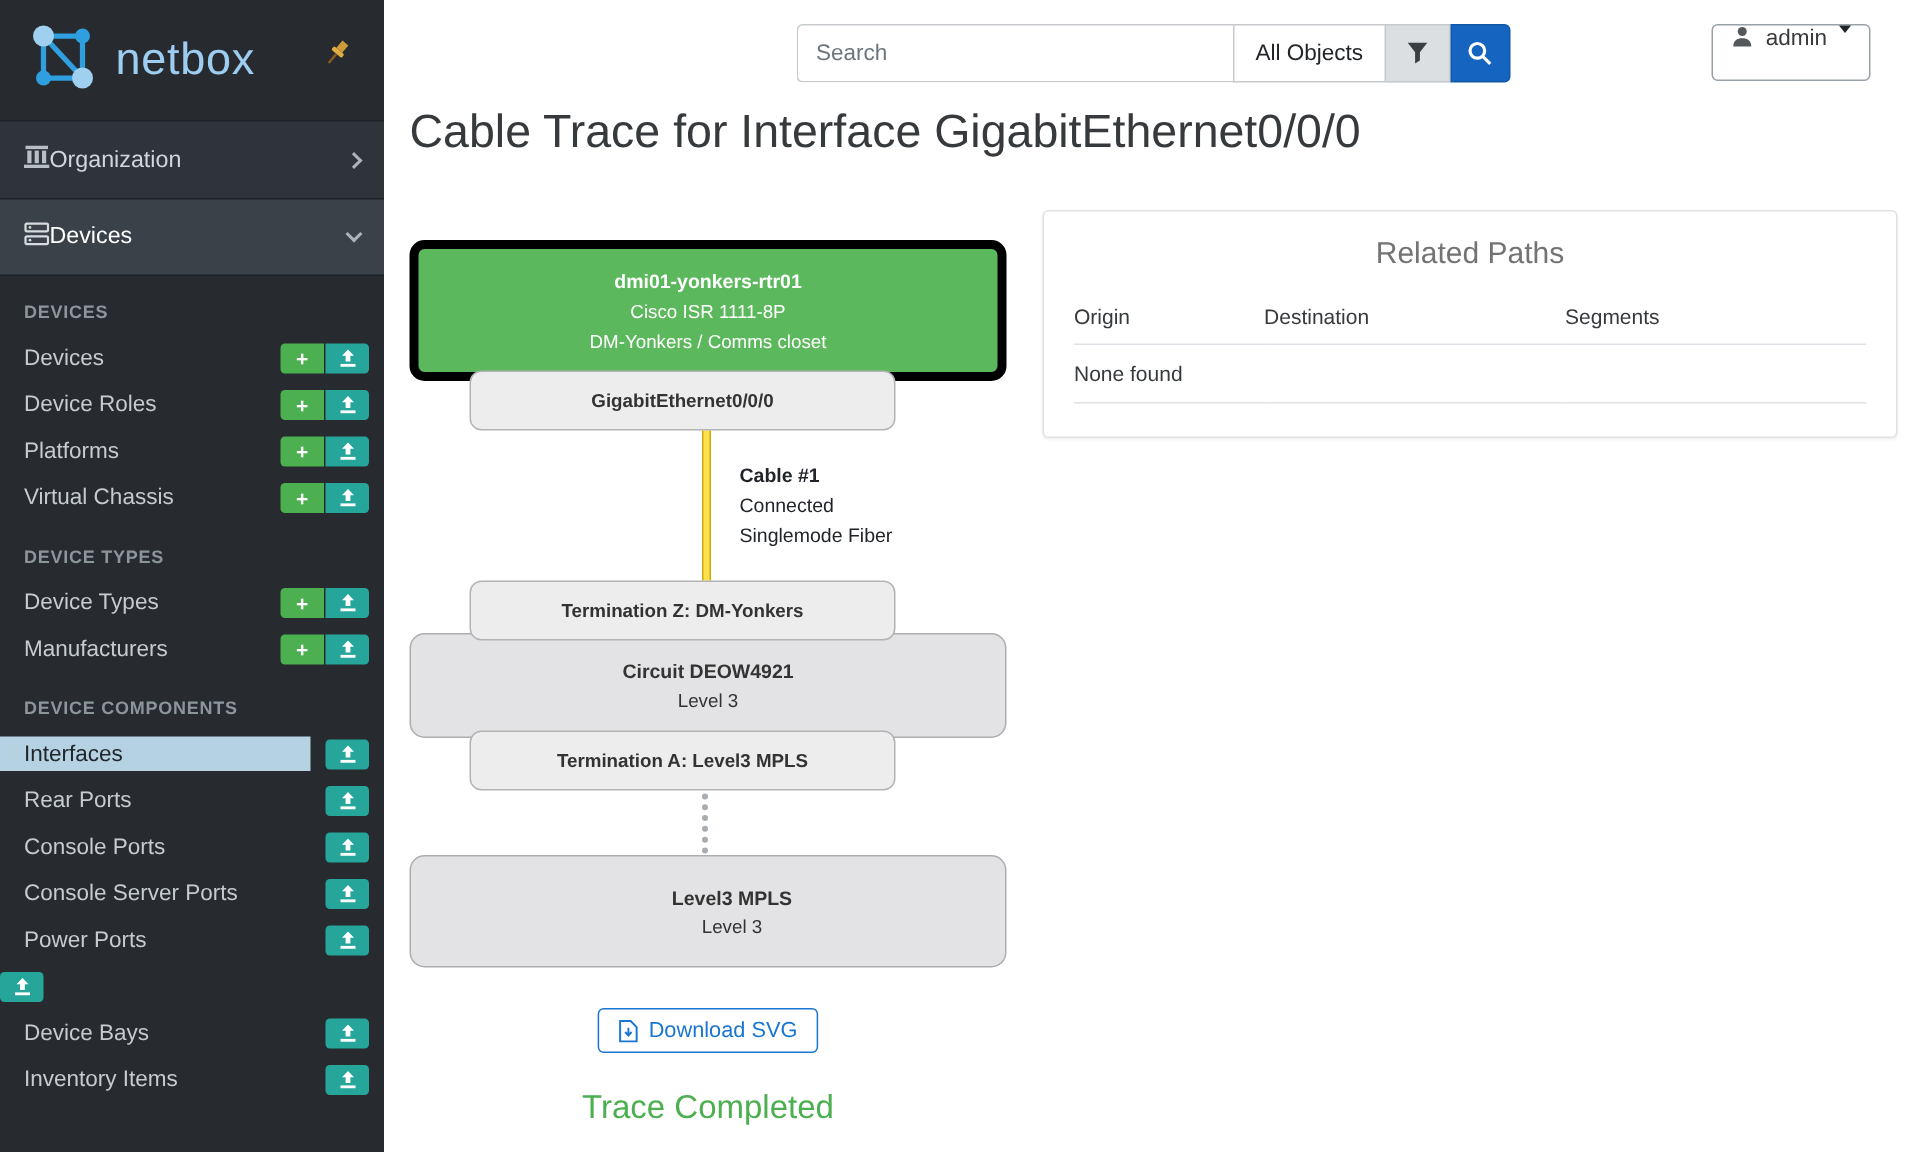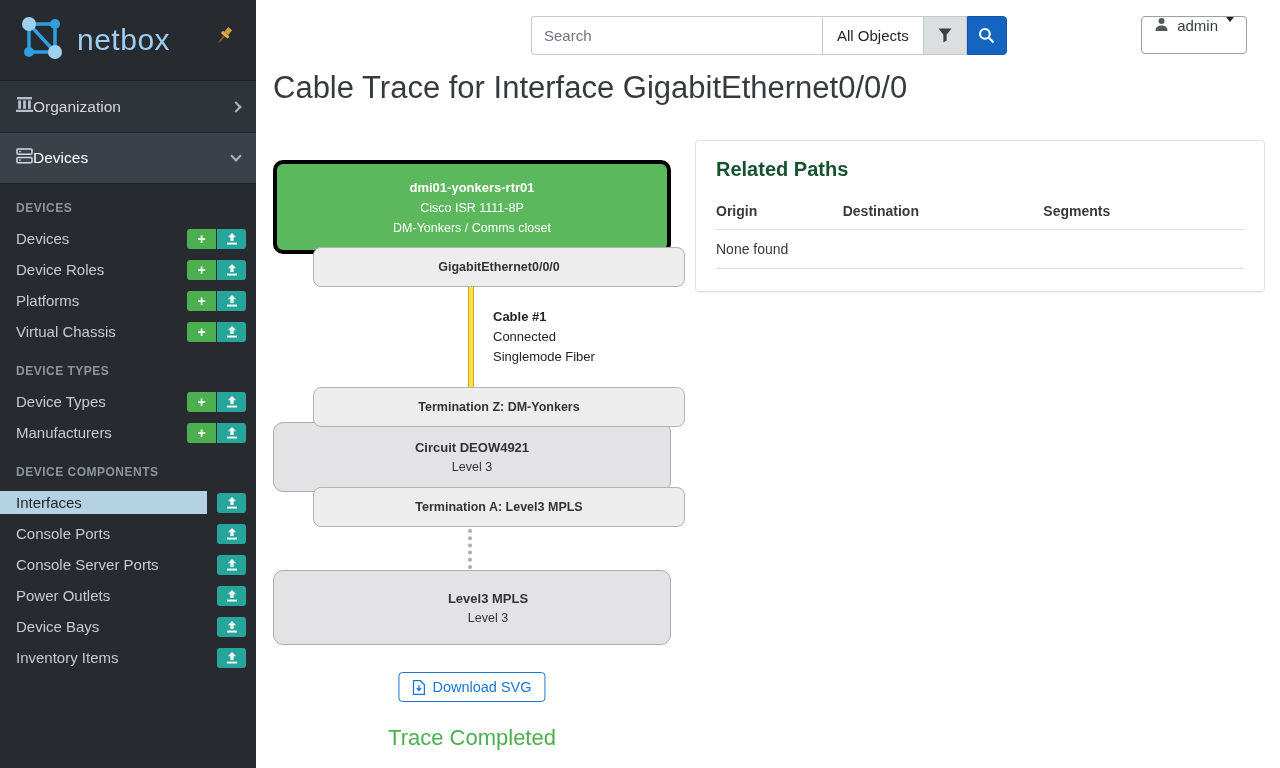--- a/index.html
+++ b/index.html
@@ -45,27 +45,27 @@
             display:flex; align-items:center; justify-content:center; cursor:pointer; }
   .user-btn { position:absolute; right:33px; top:16px; height:38px; background:#fff; border:1px solid #98a1a8;
               border-radius:4px; display:flex; align-items:flex-start; gap:8px; padding:0 12px; font-size:15px;
               color:#373a3c; font-family:"Liberation Sans", sans-serif; cursor:pointer;margin-left:36px; }
   .caret { width:0; height:0; border-left:4px solid transparent; border-right:4px solid transparent; border-top:5px solid #212529; }
 
   .page-title { position:absolute; left:17px; top:70px; font-size:31px; font-weight:400; color:#373a3c; white-space:nowrap; }
 
   
   .trace { position:absolute; left:17px; top:160px; width:398px; height:608px; }
-  .device-box { position:absolute; top:0; left:0; width:398px; height:94px; background:#5cb85c; border:4px solid #000000;
+  .device-box { position:absolute; top:0; left:0; width:398px; height:94px; background:#5cb85c; border:6px solid #000000;
                 border-radius:10px; color:#fff; display:flex; flex-direction:column; align-items:center; justify-content:center;
                 gap:6px; z-index:1; }
   .box-title { font-size:13px; font-weight:bold; }
   .box-sub { font-size:12.5px; }
   .box-title.dark, .box-sub.dark { color:#333; }
-  .small-box { position:absolute; left:40px; width:372px; height:40px; background:#ededed; border:1px solid #b3b3b3;
+  .small-box { position:absolute; left:40px; width:284px; height:40px; background:#ededed; border:1px solid #b3b3b3;
                border-radius:8px; display:flex; align-items:center; justify-content:center; font-size:12.5px;
                font-weight:bold; color:#333; z-index:3; }
   .iface { top:87px; }
   .termz { top:227px; }
   .terma { top:327px; }
   .big-box { position:absolute; left:0; width:398px; background:#e3e3e5; border:1px solid #adadb0; border-radius:10px;
              z-index:2; display:flex; flex-direction:column; align-items:center; justify-content:center; gap:5px; }
   .circuit { top:262px; height:70px; }
   .farend { top:410px; height:75px;padding-left:32px; }
   .cable-line { position:absolute; top:127px; left:195px; width:6px; height:100px; background:#ffe14d;
@@ -74,23 +74,23 @@
   .cl-title { font-weight:bold; cursor:pointer; }
   .dotted { position:absolute; top:369px; left:195px; height:40px; width:0; border-left:4px dotted #a8adb2; z-index:0; }
   .download-btn { position:absolute; top:512px; left:50%; transform:translateX(-50%); display:inline-flex; align-items:center;
                   gap:7px; background:#fff; border:1px solid #1976d2; color:#1976d2; border-radius:4px; padding:6px 13px;
                   font-size:14.5px; font-family:"Liberation Sans", sans-serif; cursor:pointer; white-space:nowrap; }
   .trace-status { position:absolute; top:565px; width:100%; text-align:center; font-size:22px; color:#4caf50; }
 
   
   .card { position:absolute; left:439px; top:140px; width:570px; background:#fff; border:1px solid #dfe2e5;
           border-radius:4px; box-shadow:0 1px 2px rgba(0,0,0,.06); padding:17px 20px 22px; }
-  .card-title { font-size:20px; font-weight:700; color:#14532d; margin-bottom:16px; }
+  .card-title { font-size:20px; font-weight:400; color:#737373; margin-bottom:16px;text-align:center; }
   .card table { width:100%; border-collapse:collapse; }
-  .card th { text-align:left; font-size:14px; font-weight:bold; color:#373a3c; padding:6px 0 10px; border-bottom:1px solid #dee2e6; }
+  .card th { text-align:left; font-size:14px; font-weight:normal; color:#373a3c; padding:6px 0 10px; border-bottom:1px solid #dee2e6; }
   .card th:nth-child(1) { width:24%; }
   .card th:nth-child(2) { width:38%; }
   .card td { font-size:14px; color:#373a3c; padding:11px 0; border-bottom:1px solid #dee2e6; }
 </style>
 </head>
 <body>
 
 <div class="app">
 
   <aside class="sidebar">
@@ -242,20 +242,31 @@
       <span class="btn-group">
         <button class="mini-btn import solo">
             <svg width="12" height="12" viewBox="0 0 12 12" fill="#fff">
               <path d="M6 0 L10 4.2 H7.6 V8 H4.4 V4.2 H2 Z"></path>
               <rect x="1" y="9.6" width="10" height="1.9"></rect>
             </svg>
           </button>
       </span>
     </div>
     <div class="sub-row">
+      <a class="sub-link">Rear Ports</a>
+      <span class="btn-group">
+        <button class="mini-btn import solo">
+            <svg width="12" height="12" viewBox="0 0 12 12" fill="#fff">
+              <path d="M6 0 L10 4.2 H7.6 V8 H4.4 V4.2 H2 Z"></path>
+              <rect x="1" y="9.6" width="10" height="1.9"></rect>
+            </svg>
+          </button>
+      </span>
+    </div>
+    <div class="sub-row">
       <a class="sub-link">Console Ports</a>
       <span class="btn-group">
         <button class="mini-btn import solo">
             <svg width="12" height="12" viewBox="0 0 12 12" fill="#fff">
               <path d="M6 0 L10 4.2 H7.6 V8 H4.4 V4.2 H2 Z"></path>
               <rect x="1" y="9.6" width="10" height="1.9"></rect>
             </svg>
           </button>
       </span>
     </div>
@@ -264,21 +275,31 @@
       <span class="btn-group">
         <button class="mini-btn import solo">
             <svg width="12" height="12" viewBox="0 0 12 12" fill="#fff">
               <path d="M6 0 L10 4.2 H7.6 V8 H4.4 V4.2 H2 Z"></path>
               <rect x="1" y="9.6" width="10" height="1.9"></rect>
             </svg>
           </button>
       </span>
     </div>
     <div class="sub-row">
-      <a class="sub-link">Power Outlets</a>
+      <a class="sub-link">Power Ports</a>
+      <span class="btn-group">
+        <button class="mini-btn import solo">
+            <svg width="12" height="12" viewBox="0 0 12 12" fill="#fff">
+              <path d="M6 0 L10 4.2 H7.6 V8 H4.4 V4.2 H2 Z"></path>
+              <rect x="1" y="9.6" width="10" height="1.9"></rect>
+            </svg>
+          </button>
+      </span>
+    </div>
+    <div class="sub-row">
       <span class="btn-group">
         <button class="mini-btn import solo">
             <svg width="12" height="12" viewBox="0 0 12 12" fill="#fff">
               <path d="M6 0 L10 4.2 H7.6 V8 H4.4 V4.2 H2 Z"></path>
               <rect x="1" y="9.6" width="10" height="1.9"></rect>
             </svg>
           </button>
       </span>
     </div>
     <div class="sub-row">

